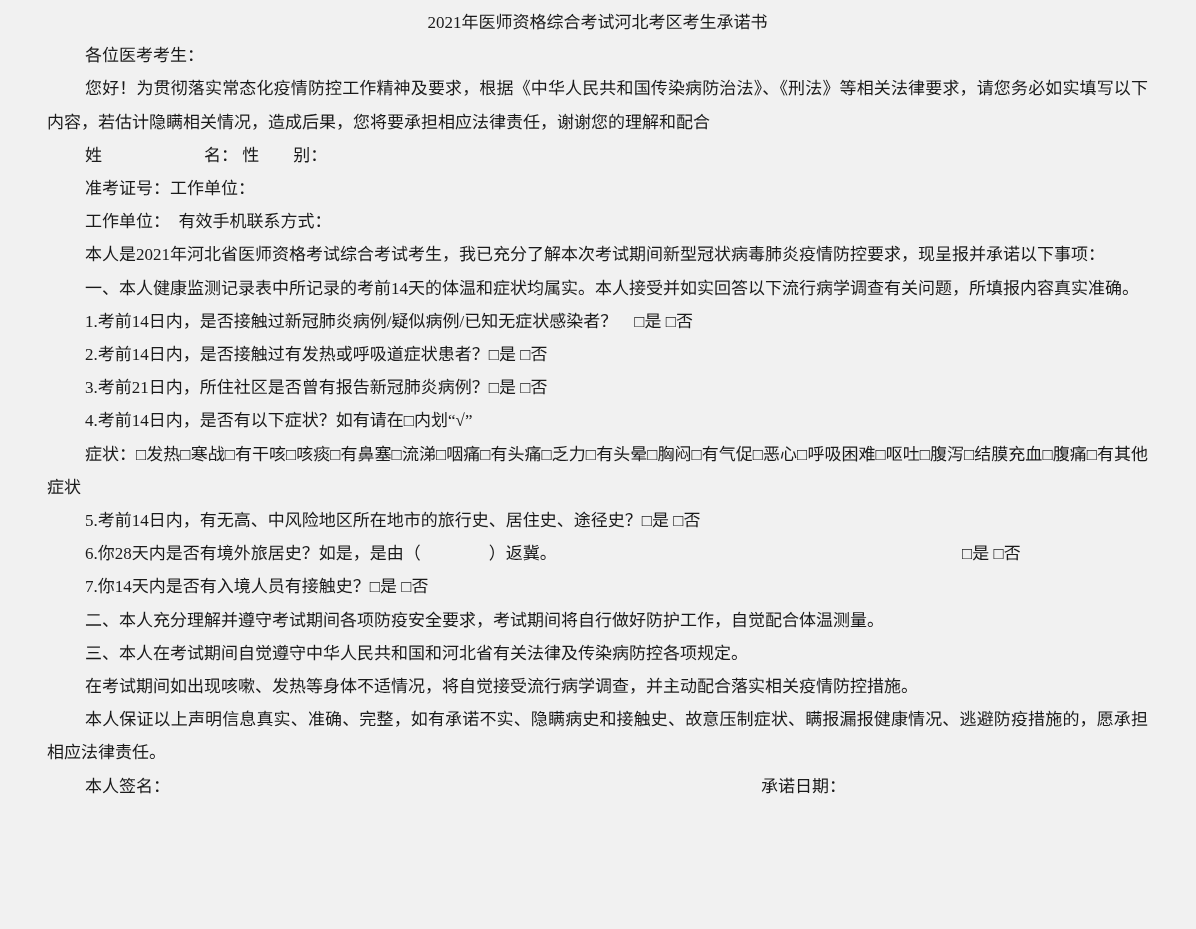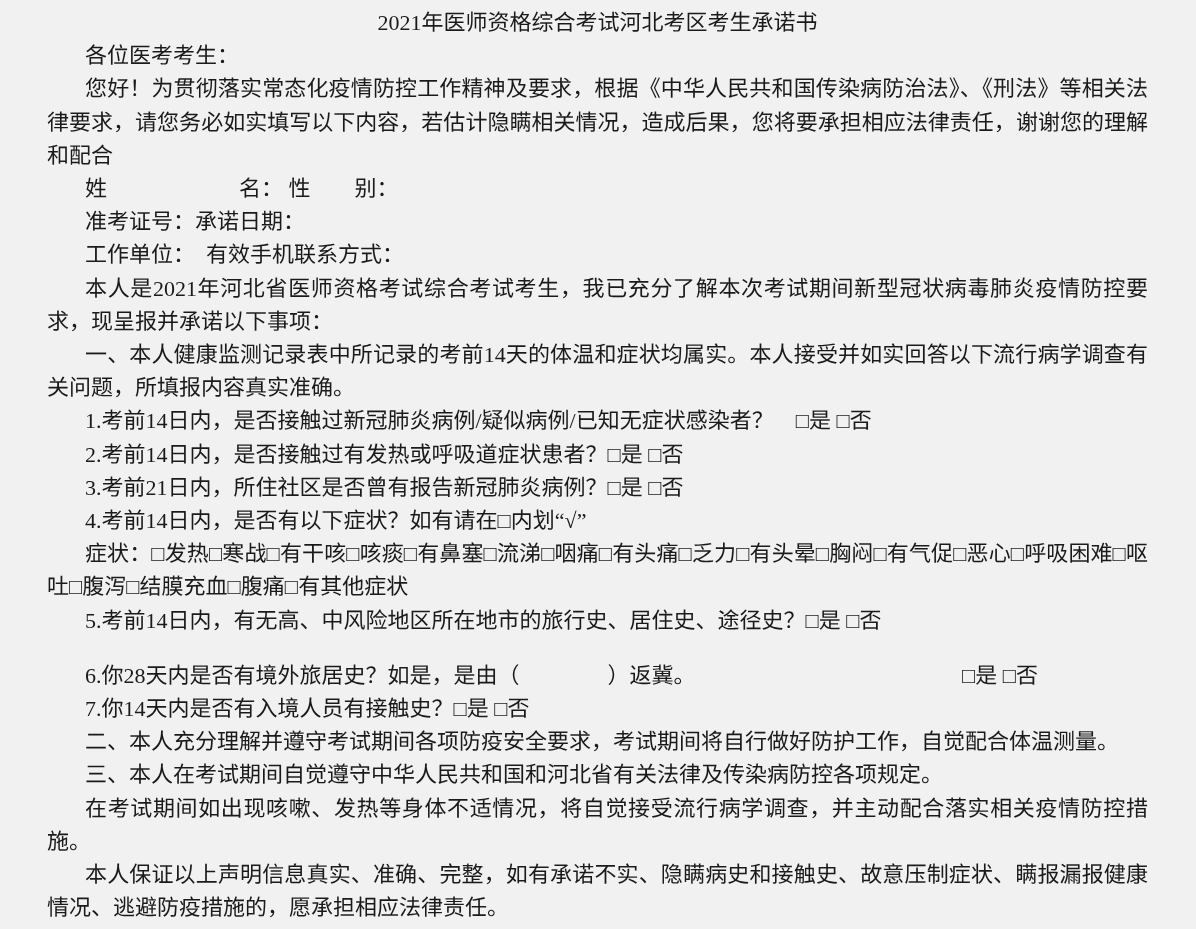--- a/index.html
+++ b/index.html
@@ -11,38 +11,37 @@
     height: 929px;
     background: #f1f1f1;
     overflow: hidden;
   }
   .doc {
     box-sizing: border-box;
     width: 1196px;
     height: 929px;
     padding: 6px 48px 16px 47px;
     font-family: "Liberation Serif", "DejaVu Serif", serif;
-    font-size: 22px;
+    font-size: 17px;
     line-height: 33.2px;
     color: #1a1a1a;
   }
   p {
     margin: 0;
     text-align: justify;
   }
   .center {
     text-align: center;
     text-indent: 0;
   }
   .indent {
     text-indent: 38px;
   }
   .row {
     position: relative;
-    margin-top: 22px;
   }
   .q6-options {
     position: absolute;
     left: 877px;
     top: 0;
     white-space: nowrap;
   }
   .date-label {
     position: absolute;
     left: 676px;
@@ -57,21 +56,21 @@
 
   <p class="center">2021年医师资格综合考试河北考区考生承诺书</p>
 
   <p class="indent">各位医考考生：</p>
 
   <p class="indent">您好！为贯彻落实常态化疫情防控工作精神及要求，根据《中华人民共和国传染病防治法》、《刑法》等相关法律要求，请您务必如实填写以下内容，若估计隐瞒相关情况，造成后果，您将要承担相应法律责任，谢谢您的理解和配合</p>
 
 
   <p class="indent">姓　　　　　　名： 性　　别：</p>
 
-  <p class="indent">准考证号：承诺日期：</p>
+  <p class="indent">准考证号：工作单位：</p>
 
   <p class="indent">工作单位：　有效手机联系方式：</p>
 
   <p class="indent">本人是2021年河北省医师资格考试综合考试考生，我已充分了解本次考试期间新型冠状病毒肺炎疫情防控要求，现呈报并承诺以下事项：</p>
 
   <p class="indent">一、本人健康监测记录表中所记录的考前14天的体温和症状均属实。本人接受并如实回答以下流行病学调查有关问题，所填报内容真实准确。</p>
 
   <p class="indent">1.考前14日内，是否接触过新冠肺炎病例/疑似病例/已知无症状感染者？　□是 □否</p>
 
   <p class="indent">2.考前14日内，是否接触过有发热或呼吸道症状患者？□是 □否</p>

